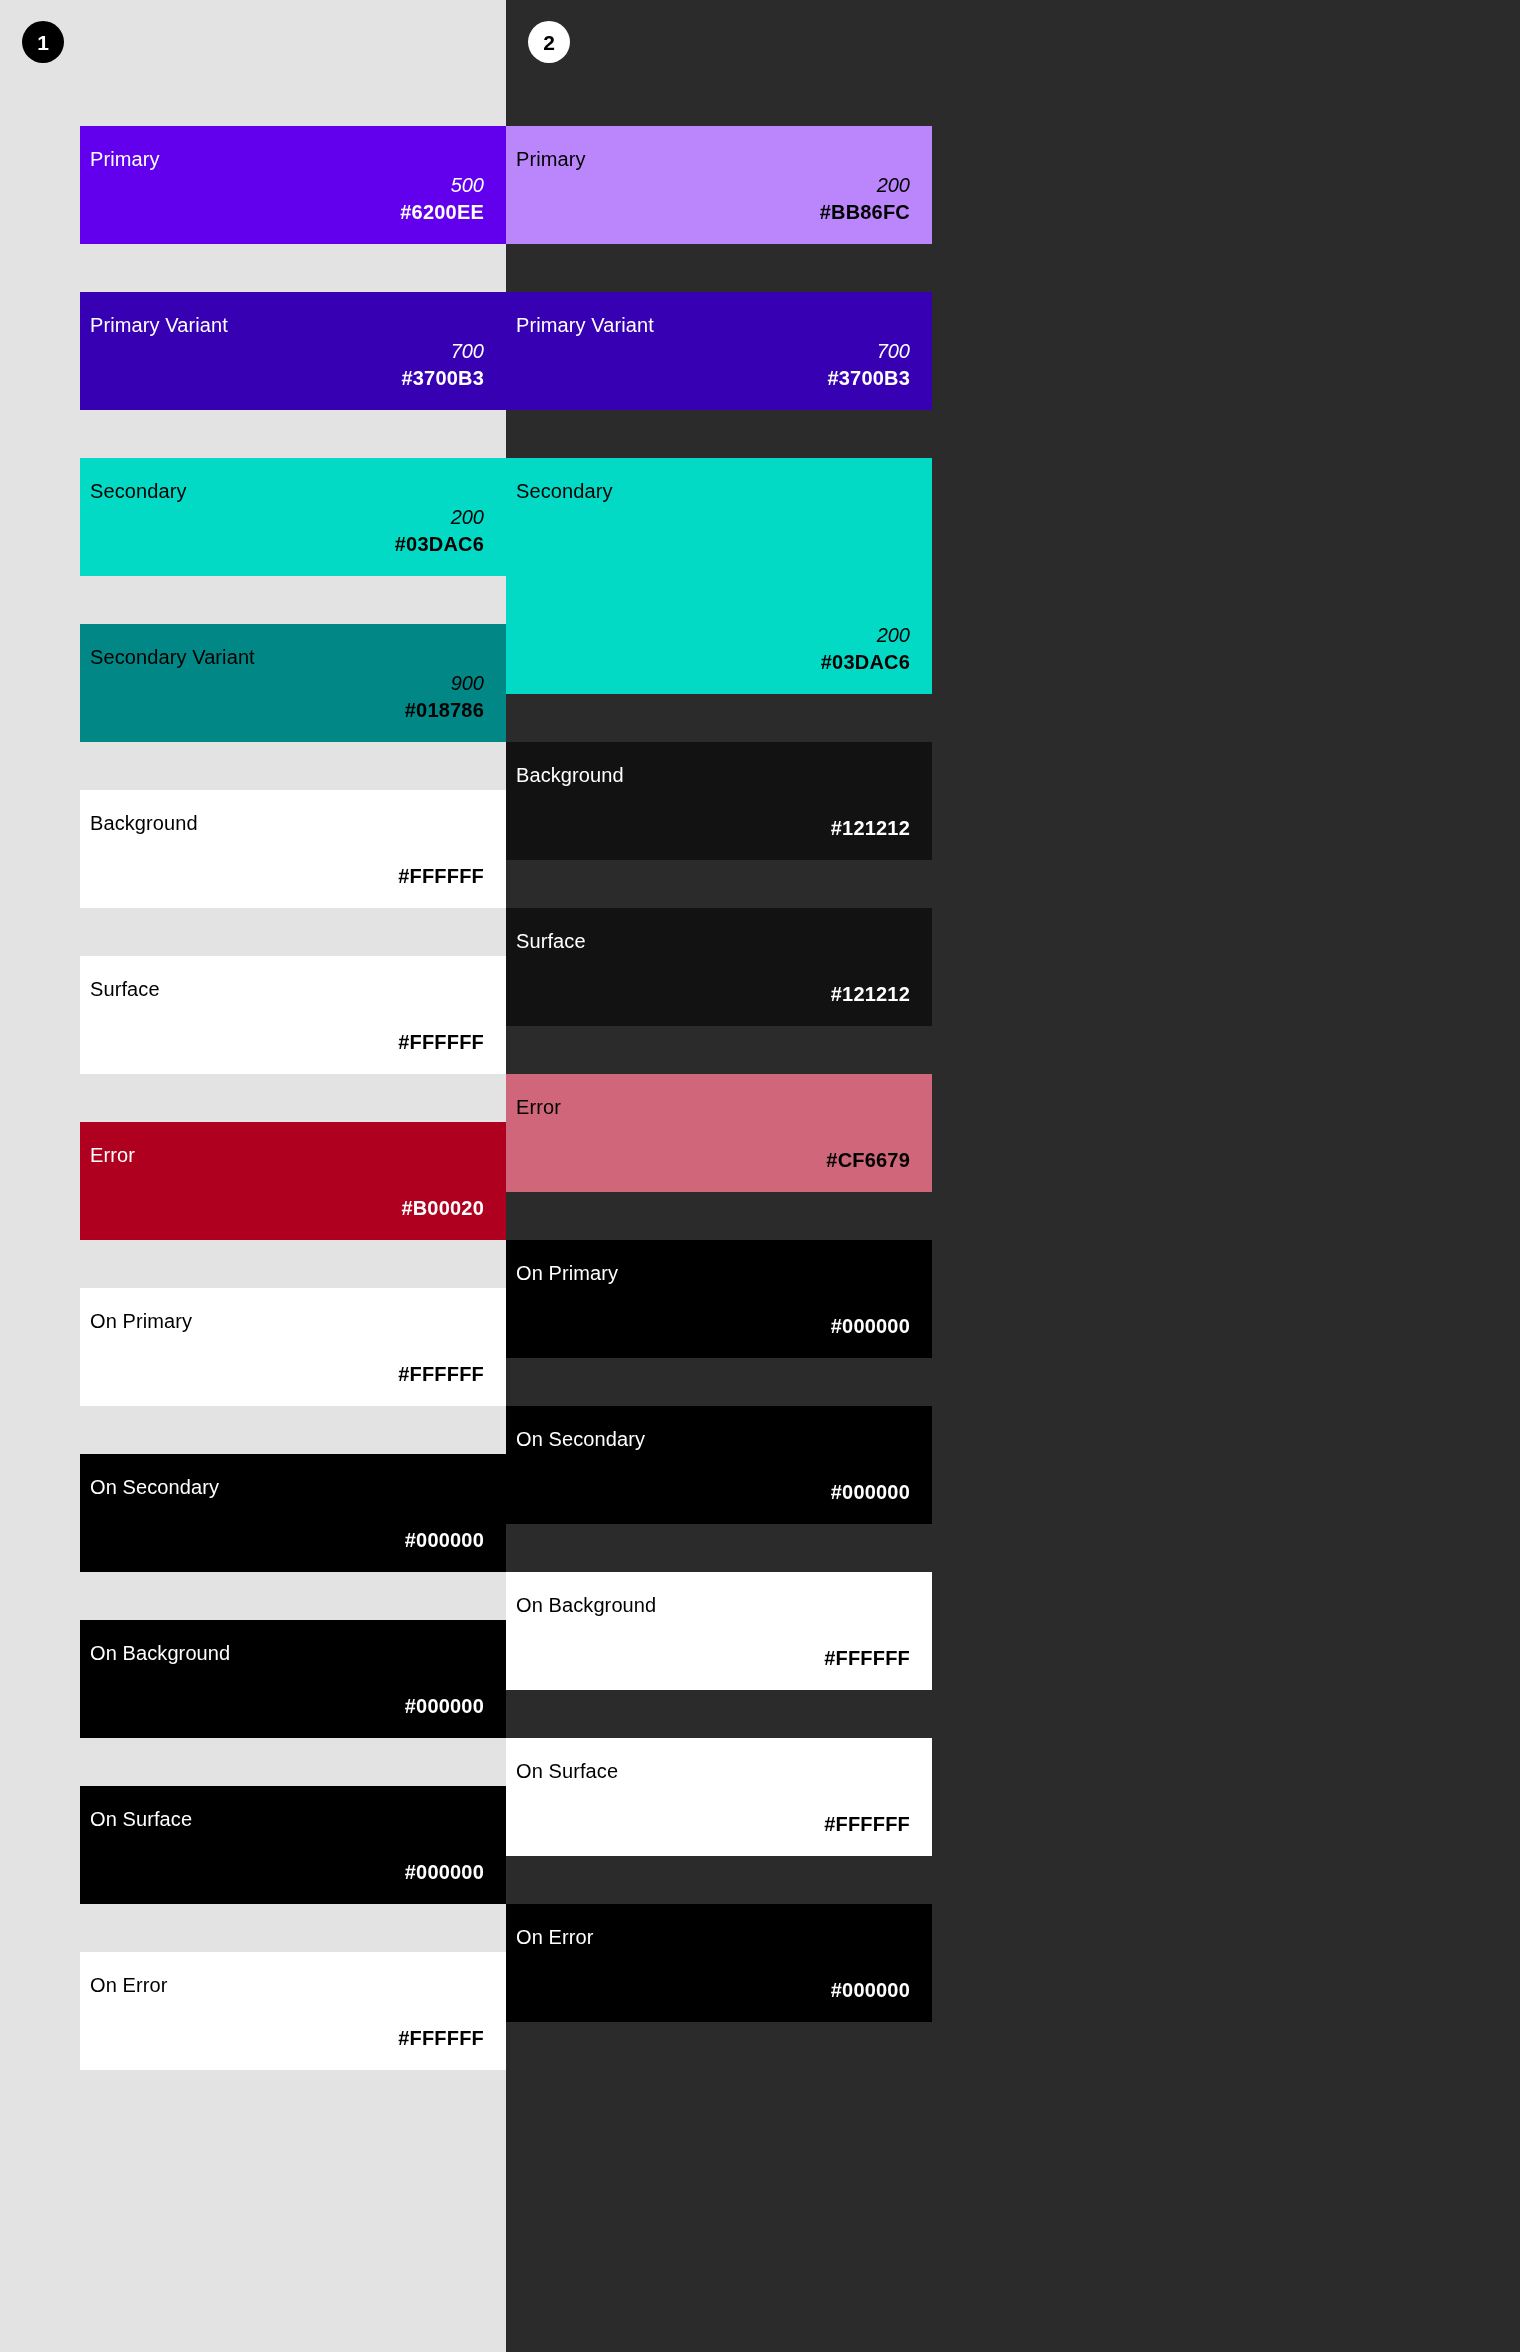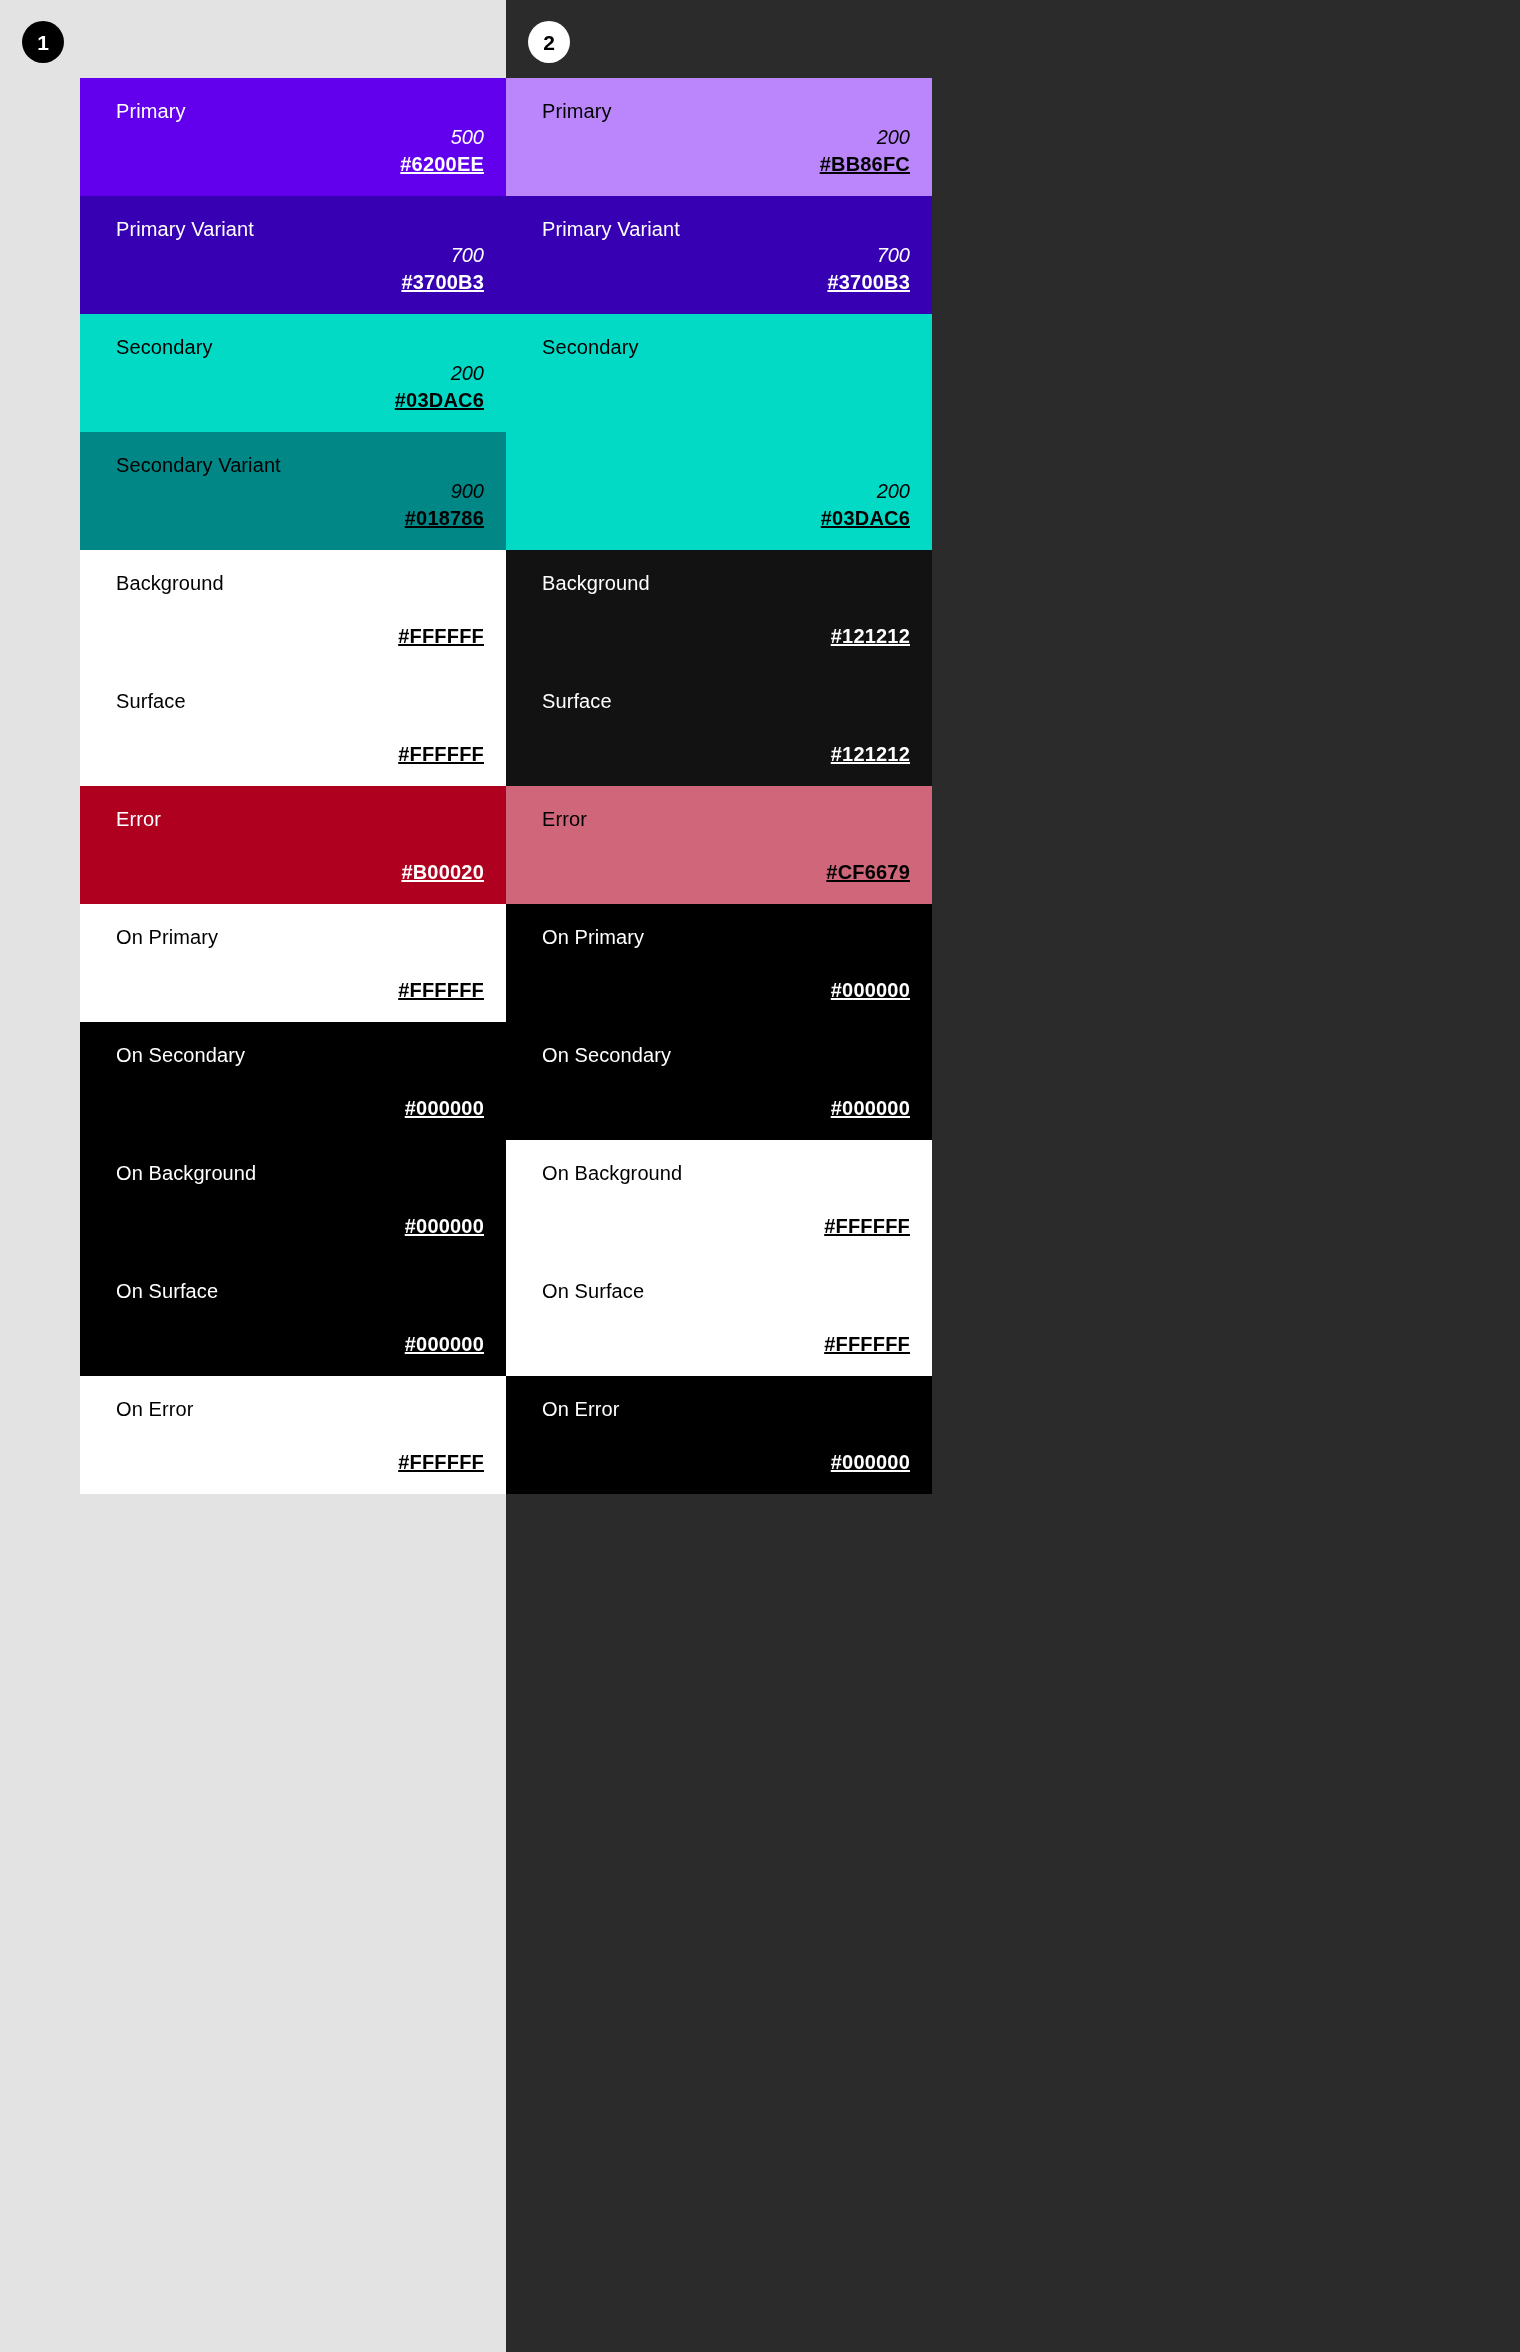--- a/index.html
+++ b/index.html
@@ -71,25 +71,26 @@
     top: 78px;
     width: 426px;
     z-index: 20;
   }
   #palette-light { left: 80px; }
   #palette-dark  { left: 506px; }
 
   .swatch {
     position: relative;
     box-sizing: border-box;
-    padding: 22px 22px 18px 36px;
+    padding: 22px 22px 18px 10px;
     display: flex;
     flex-direction: column;
     justify-content: flex-end;
     overflow: hidden;
+    margin-top: 48px;
   }
   .swatch .name {
     font-size: 20px;
     font-weight: normal;
     line-height: 1.15;
     letter-spacing: 0.1px;
     text-align: left;
   }
   .swatch .meta {
     margin-top: auto;
@@ -101,21 +102,20 @@
     text-align: right;
     font-weight: normal;
     font-style: italic;
   }
   .swatch .hex {
     font-size: 20px;
     line-height: 1.35;
     text-align: right;
     font-weight: bold;
     letter-spacing: 0.2px;
-    text-decoration: underline;
   }
 
   
   .h-std  { height: 118px; }
   .h-tall { height: 236px; }
 </style>
 </head>
 <body>
 
 <div id="page">

